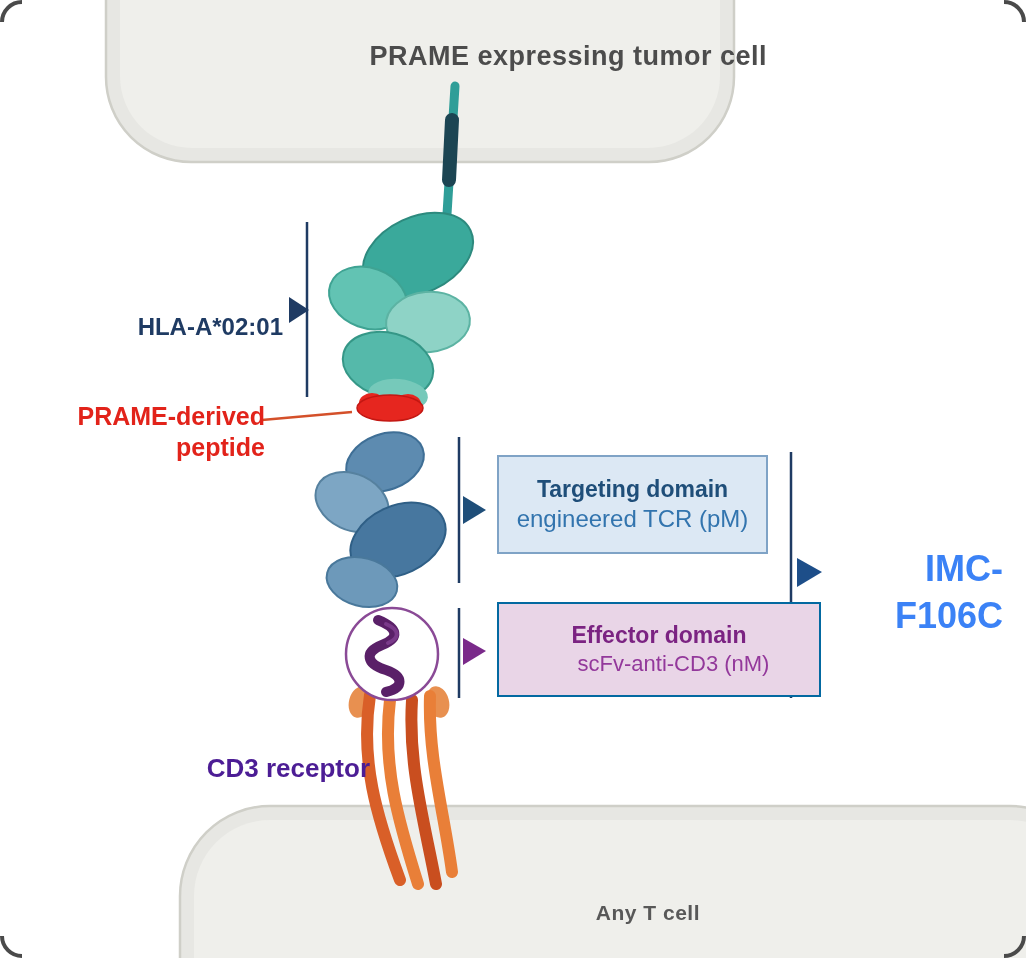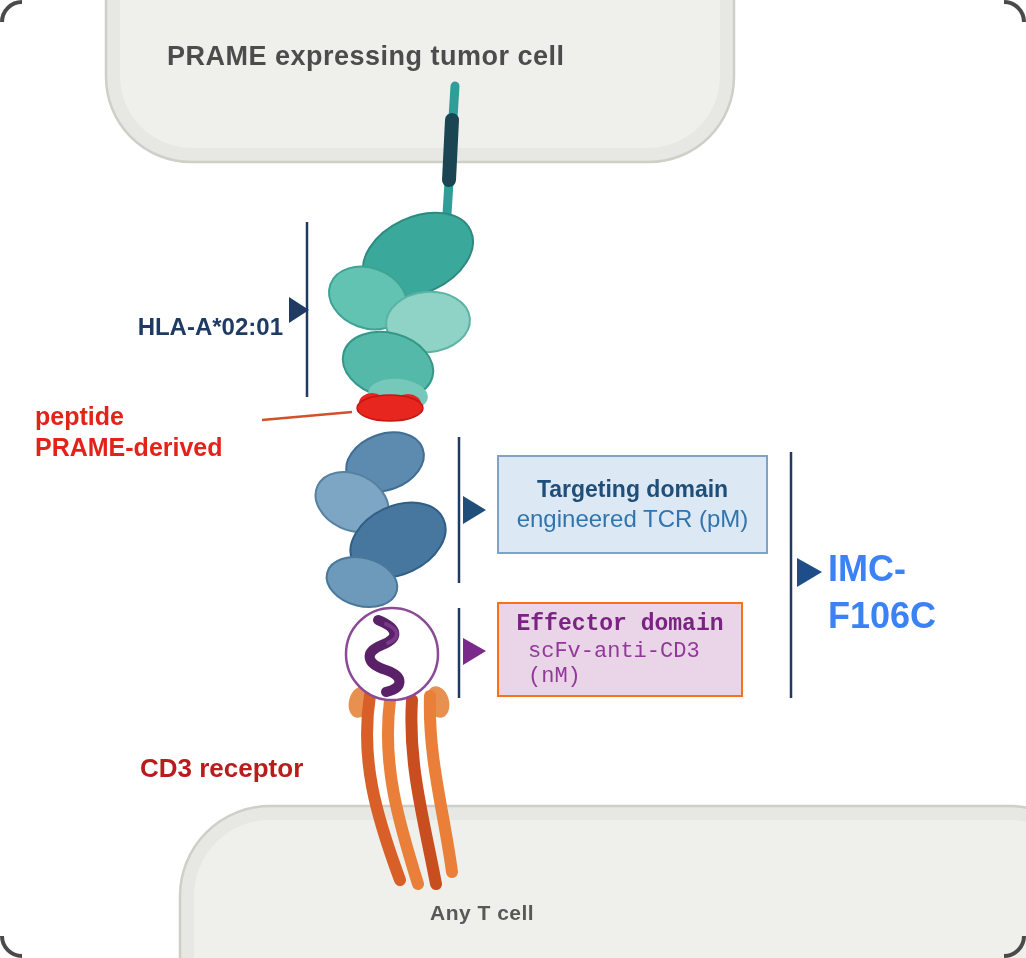--- a/index.html
+++ b/index.html
@@ -16,21 +16,21 @@
     overflow: hidden;
   }
   #shapes {
     position: absolute;
     top: 0; left: 0;
     width: 1026px;
     height: 958px;
   }
   .lbl {
     position: absolute;
-    text-align: left;
+    text-align: right;
     line-height: 1.25;
   }
   .tumor-label {
     left: 167px; top: 40px; width: 600px;
     font-size: 27px; font-weight: 600; color: #4c4c4c;
     letter-spacing: 0.5px;
   }
   .tcell-label {
     left: 430px; top: 900px; width: 270px;
     font-size: 21px; font-weight: 600; color: #585858;
@@ -56,36 +56,35 @@
     box-sizing: border-box;
   }
   .box-targeting {
     left: 497px; top: 455px; width: 271px; height: 99px;
     background: #dce8f4;
     border: 2px solid #7fa3c6;
   }
   .box-targeting .box-title { font-size: 23px; font-weight: 700; color: #1f4e79; }
   .box-targeting .box-sub   { font-size: 24px; font-weight: 400; color: #3274ae; }
   .box-effector {
-    left: 497px; top: 602px; width: 246px; height: 95px;
+    left: 497px; top: 602px; width: 324px; height: 95px;
     background: #e9d5e7;
-    border: 2px solid #f97316;
-    font-family: Liberation Mono, monospace;
+    border: 2px solid #0369a1;
   }
   .box-effector .box-title { font-size: 23px; font-weight: 700; color: #7b2382; }
   .box-effector .box-sub   { font-size: 22px; font-weight: 400; color: #93389b; margin-left: 29px; }
   .immtac-label {
     left: 828px; top: 546px; width: 175px;
     font-size: 36px; font-weight: 700; color: #3b82f6;
     line-height: 1.3;
   }
   .immtac-label span { display: block; }
   .cd3-label {
     left: 140px; top: 752px; width: 230px;
-    font-size: 26px; font-weight: 700; color: #b91c1c;
+    font-size: 26px; font-weight: 700; color: #4c1d95;
   }
 </style>
 </head>
 <body>
 
 <div id="canvas">
 
   <svg id="shapes" viewBox="0 0 1026 958" xmlns="http://www.w3.org/2000/svg">
 
     <g>
@@ -167,22 +166,22 @@
       <path d="M 2 936 A 20 20 0 0 0 22 956"></path>
       <path d="M 1004 956 A 20 20 0 0 0 1024 936"></path>
     </g>
   </svg>
 
   <div class="lbl tumor-label">PRAME expressing tumor cell</div>
 
   <div class="lbl hla-label">HLA-A*02:01</div>
 
   <div class="lbl peptide-label">
+    <span>PRAME-derived</span>
     <span>peptide</span>
-    <span>PRAME-derived</span>
   </div>
 
   <div class="domain-box box-targeting">
     <div class="box-title">Targeting domain</div>
     <div class="box-sub">engineered TCR (pM)</div>
   </div>
 
   <div class="domain-box box-effector">
     <div class="box-title">Effector domain</div>
     <div class="box-sub">scFv-anti-CD3 (nM)</div>

